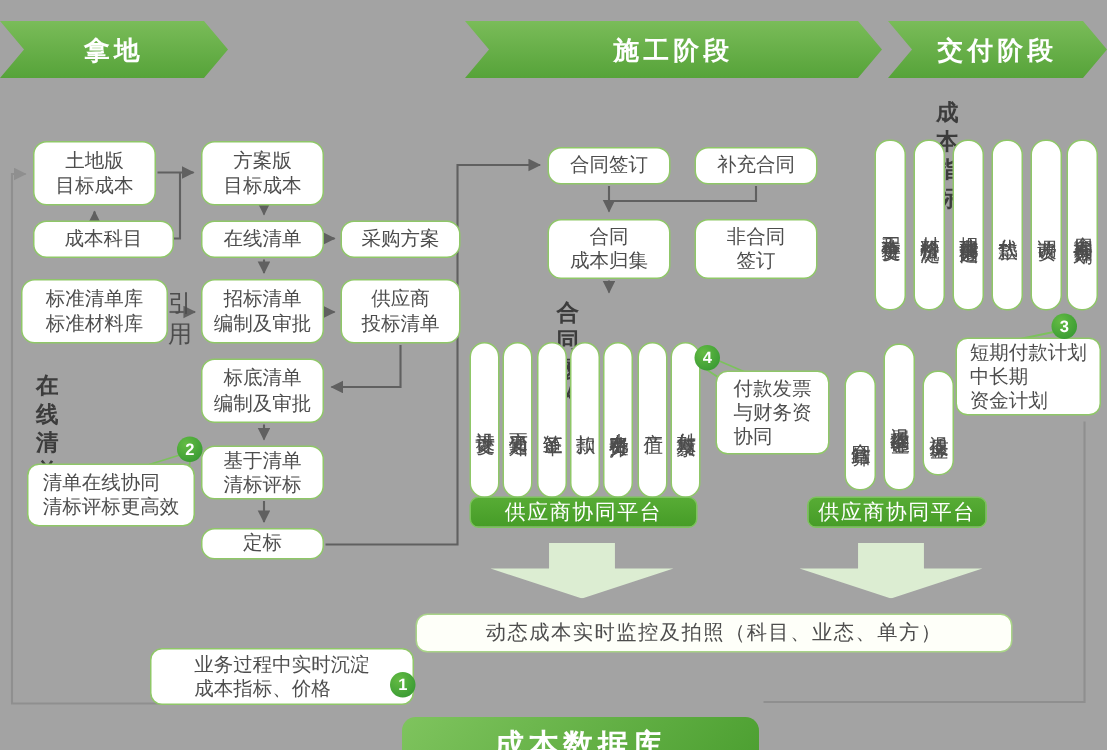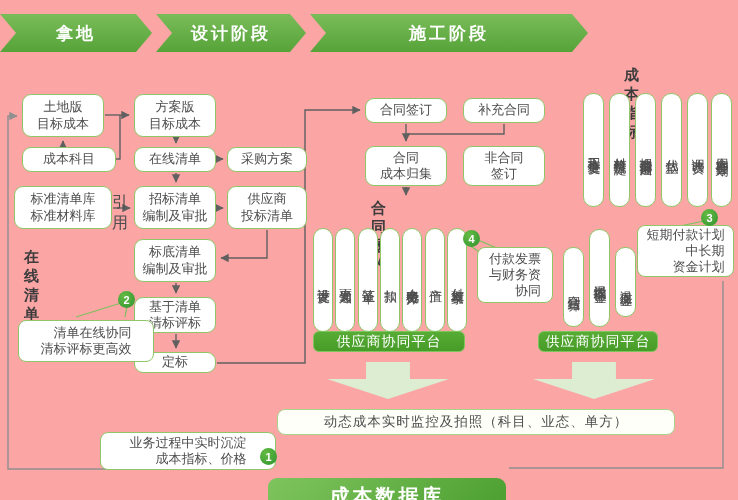--- a/index.html
+++ b/index.html
@@ -1,17 +1,17 @@
 <!DOCTYPE html>
 <html><head>
 <meta charset="utf-8">
 <style>
   html,body{margin:0;padding:0;background:#fff;}
   #stage{
-    position:relative;width:738px;height:500px;background:#fca5a5;overflow:hidden;
+    position:relative;width:738px;height:500px;background:#a3a3a3;overflow:hidden;
     font-family:"Liberation Sans","DejaVu Sans",sans-serif;color:#4d4d4d;
   }
   
   .chev{
     position:absolute;top:14px;height:38px;
     background:linear-gradient(180deg,#7abc59,#56a339);
     color:#fff;font-weight:bold;font-size:17px;letter-spacing:3px;
     display:flex;align-items:center;justify-content:center;
     clip-path:polygon(0 0,calc(100% - 16px) 0,100% 50%,calc(100% - 16px) 100%,0 100%,16px 50%);
   }
@@ -38,21 +38,21 @@
     display:flex;align-items:center;justify-content:center;box-sizing:border-box;
   }
   .db-bar{
     position:absolute;background:linear-gradient(135deg,#7fc45e,#4a9e2f);
     border-radius:9px;color:#fff;font-weight:bold;font-size:20px;letter-spacing:3px;
     display:flex;align-items:center;justify-content:center;margin-top:28px;
   }
   
   .callout{
     position:absolute;background:#fff;border:1.5px solid #8fc768;border-radius:8px;
-    display:flex;align-items:center;justify-content:center;text-align:right;
+    display:flex;align-items:center;justify-content:center;text-align:left;
     font-size:13px;line-height:1.25;color:#4d4d4d;white-space:pre-line;z-index:3;box-sizing:border-box;font-family:Liberation Serif, serif;
   }
   .badge{
     position:absolute;width:17px;height:17px;border-radius:50%;z-index:4;
     background:radial-gradient(circle at 35% 30%,#64bb43,#2f9330);
     color:#fff;font-size:11px;font-weight:bold;
     display:flex;align-items:center;justify-content:center;
   }
   
   .big-arrow{
@@ -101,22 +101,22 @@
     <path d="M 406 124 L 406 141 " fill="none" stroke="#606060" stroke-width="1.4" marker-end="url(#ah)"></path>
     <path d="M 406 187 L 406 195" fill="none" stroke="#606060" stroke-width="1.4" marker-end="url(#ah)"></path>
 
     <path d="M 121 303 L 76 317 M 127 306 L 125 317" fill="none" stroke="#7cc25c" stroke-width="1.2"></path>
     <path d="M 246 443 L 261 452 M 246 464 L 261 459" fill="none" stroke="#7cc25c" stroke-width="1.2"></path>
     <path d="M 704 221 L 680 226 M 712 225 L 706 229" fill="none" stroke="#7cc25c" stroke-width="1.2"></path>
     <path d="M 469 245 L 484 255 M 478 240 L 499 249" fill="none" stroke="#7cc25c" stroke-width="1.2"></path>
   </svg>
 
   <div class="chev" style="left:0;width:152px">拿地</div>
-  <div class="chev" style="left:156px;width:150px">设计阶段</div>
   <div class="chev" style="left:310px;width:278px">施工阶段</div>
+  <div class="chev" style="left:592px;width:146px">交付阶段</div>
 
   <div class="layer">
 
     <div class="box ml" style="left:22px;top:94px;width:82px;height:43px">土地版
 目标成本</div>
     <div class="box" style="left:22px;top:147px;width:94px;height:25px">成本科目</div>
     <div class="box ml" style="left:14px;top:186px;width:98px;height:43px">标准清单库
 标准材料库</div>
     <div class="small-label" style="left:112px;top:192px">引用</div>
     <div class="sec-label" style="left:24px;top:248px;letter-spacing:6px">在线清单</div>
@@ -166,21 +166,21 @@
     <div class="vbox" style="left:615px;top:247px;width:21px;height:70px">退质保金</div>
 
     <div class="bar" style="left:538px;top:331px;width:120px;height:21px">供应商协同平台</div>
 
     <div class="big-arrow" style="left:327px;top:362px;width:122px;height:37px"></div>
     <div class="big-arrow" style="left:533px;top:362px;width:122px;height:37px"></div>
 
     <div class="monitor" style="left:277px;top:409px;width:398px;height:26px">动态成本实时监控及拍照（科目、业态、单方）</div>
     <div class="db-bar" style="left:268px;top:450px;width:238px;height:37px">成本数据库</div>
 
-    <div class="callout" style="left:18px;top:320px;width:136px;height:42px">清单在线协同
+    <div class="callout" style="left:18px;top:309px;width:112px;height:42px">清单在线协同
 清标评标更高效</div>
     <div class="callout" style="left:100px;top:432px;width:176px;height:38px">业务过程中实时沉淀
 成本指标、价格</div>
     <div class="callout" style="left:637px;top:225px;width:97px;height:52px">短期付款计划
 中长期
 资金计划</div>
     <div class="callout" style="left:477px;top:247px;width:76px;height:56px">付款发票
 与财务资
 协同</div>
 

